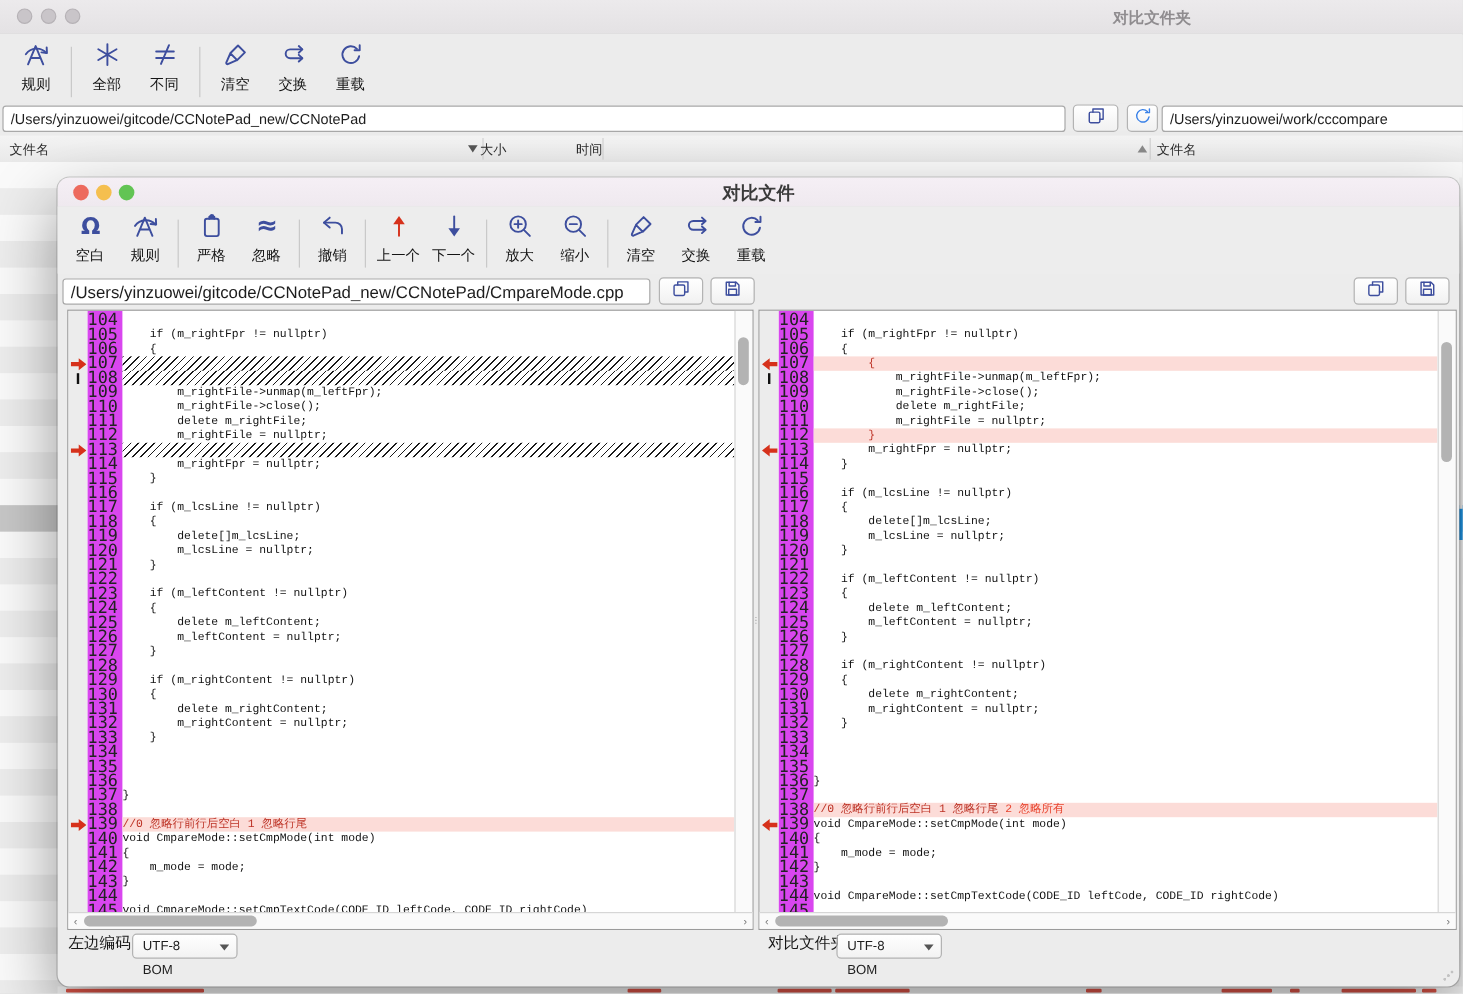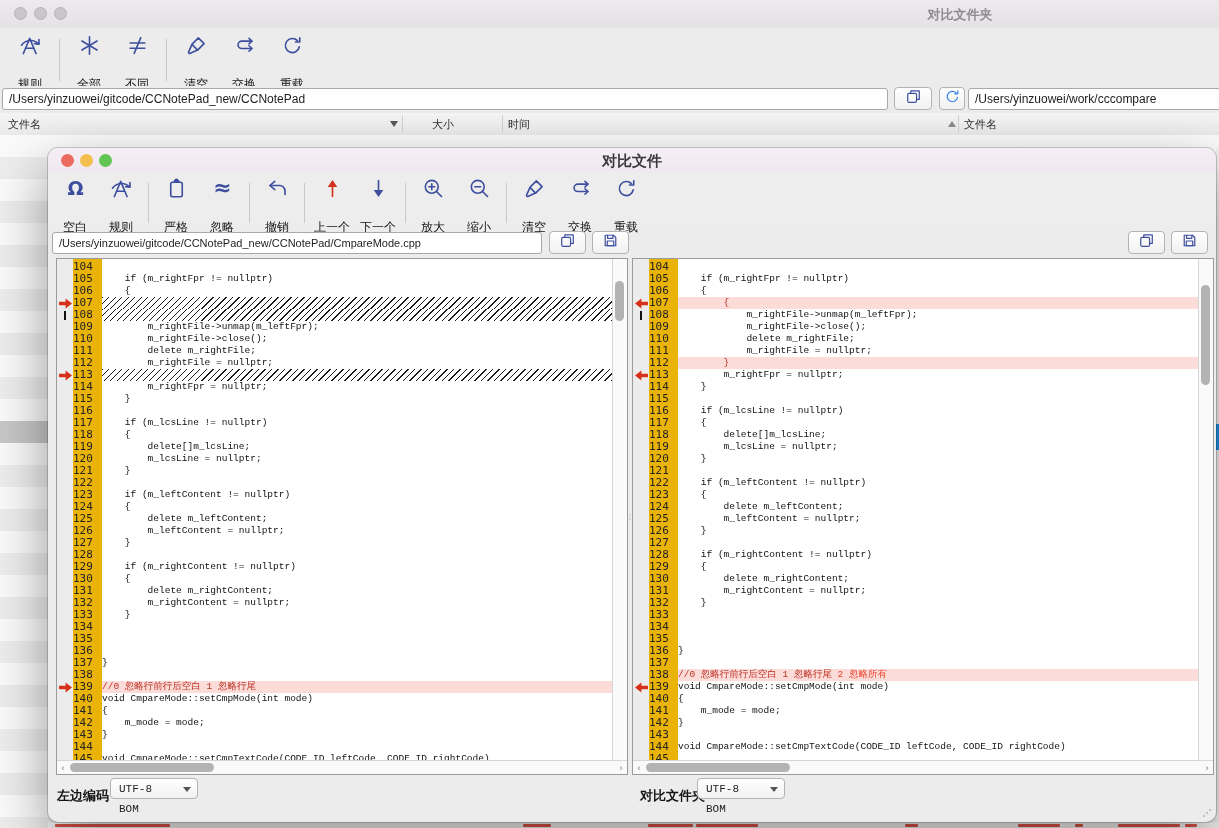--- a/index.html
+++ b/index.html
@@ -7,21 +7,21 @@
        font-family:"Liberation Sans","DejaVu Sans",sans-serif;-webkit-font-smoothing:antialiased;}
   .abs{position:absolute;}
   
   .bg-window{position:absolute;inset:0;background:#ececec;}
   .bg-titlebar{position:absolute;top:0;left:0;right:0;height:28px;background:linear-gradient(#eceaec,#e4e2e4);border-bottom:1px solid #c6c4c6;}
   .tl{position:absolute;top:7px;width:13px;height:13px;border-radius:50%;}
   .tl.gray{background:#c9c5c9;border:1px solid #b6b2b6;box-sizing:border-box;}
   .bg-title{position:absolute;top:6px;left:840px;width:240px;text-align:center;font-size:13px;font-weight:600;color:#8f8c8f;}
   .toolbar{display:flex;align-items:flex-start;}
   .bg-toolbar{position:absolute;top:28px;left:0;right:0;height:58px;background:#ececec;padding:6px 0 0 6px;box-sizing:border-box;}
-  .tbtn{width:48px;display:flex;flex-direction:column;align-items:center;gap:15px;cursor:default;color:#3d4e9e;}
+  .tbtn{width:48px;display:flex;flex-direction:column;align-items:center;gap:0;cursor:default;color:#3d4e9e;}
   .tbtn svg{width:23px;height:23px;}
   .tbtn .tlabel{font-size:12px;color:#141414;white-space:nowrap;}
   .tsep{width:1px;align-self:center;height:42px;background:#c9c9c9;margin:0 5px;}
   .bg-pathrow{position:absolute;top:86px;left:0;right:0;height:27px;background:#ececec;}
   .pinput{position:absolute;top:2px;height:20px;border:1px solid #a9a9a9;border-radius:3px;background:#fff;font-size:12px;color:#1d1d1d;padding:0 6px;font-family:"Liberation Sans","DejaVu Sans",sans-serif;}
   .sqbtn{position:absolute;top:1px;height:23px;border:1px solid #b3b3b3;border-radius:4px;background:linear-gradient(#ffffff,#f1f1f1);display:flex;align-items:center;justify-content:center;color:#3d4e9e;box-sizing:border-box;}
   .sqbtn svg{width:17px;height:17px;}
   .bg-header{position:absolute;top:113px;left:0;right:0;height:22px;background:linear-gradient(#f4f4f4,#e9e9e9);border-bottom:1px solid #c8c8c8;font-size:11px;color:#2d2d2d;}
   .bg-header .hname{position:absolute;top:4px;}
   .hsep{position:absolute;top:2px;width:1px;height:18px;background:#d2d2d2;}
@@ -49,40 +49,40 @@
   .fg-toolbar .tsep{height:40px;margin:0 4px;}
   .tbtn.red{color:#d6311b;}
   .fg-pathrow{position:absolute;top:80px;left:0;right:0;height:30px;}
   
   .code-area{position:absolute;top:110px;left:0;right:0;height:517px;}
   .pane{position:absolute;top:0;height:517px;border:1px solid #9b9b9b;box-sizing:border-box;background:#fff;display:flex;flex-direction:column;}
   .pane-main{display:flex;flex:1;overflow:hidden;}
   .gutter{width:16px;background:#ececec;padding-top:2px;box-sizing:border-box;}
   .gl{height:12px;display:flex;align-items:center;justify-content:center;}
   .gl.tick::after{content:"";width:1.5px;height:9px;background:#111;}
-  .nums{width:29px;background:#eab308;padding-top:2px;box-sizing:border-box;
-        font-family:"DejaVu Sans Mono",monospace;font-size:11px;color:#222;text-align:left;}
+  .nums{width:29px;background:#d946ef;padding-top:2px;box-sizing:border-box;
+        font-family:"DejaVu Sans Mono",monospace;font-size:14px;color:#222;text-align:left;}
   .ln{height:12px;line-height:12px;padding-right:5px;}
   .codebody{flex:1;padding-top:2px;overflow:hidden;font-family:Liberation Mono, monospace;font-size:9.5px;color:#111;}
   .cl{height:12px;line-height:12px;white-space:pre;}
   .cl.h{background:repeating-linear-gradient(135deg,#1a1a1a 0 1px,#ffffff 1px 4.6px);}
   .cl.d{background:#fcdcd8;color:#bd3326;}
   .cl .bright{color:#e8442e;}
   .vscroll{width:15px;background:#fafafa;border-left:1px solid #d6d6d6;position:relative;box-sizing:border-box;}
   .vthumb{position:absolute;left:2px;width:9px;border-radius:5px;background:#b3b3b3;}
   .hscroll{height:13px;border-top:1px solid #d6d6d6;background:#fafafa;position:relative;display:flex;align-items:center;}
   .hchev{width:12px;font-size:9px;color:#777;text-align:center;line-height:12px;}
   .htrack{flex:1;position:relative;height:13px;}
   .hthumb{position:absolute;top:2px;height:9px;border-radius:5px;background:#b3b3b3;}
   .splitter{position:absolute;left:580px;top:0;width:4px;height:517px;display:flex;align-items:center;justify-content:center;color:#9a9a9a;font-size:7px;letter-spacing:0;}
   
   .enc-row{position:absolute;top:627px;left:0;right:0;height:26px;}
-  .enc-label{position:absolute;top:12px;font-size:13px;font-weight:700;color:#161616;}
+  .enc-label{position:absolute;top:2px;font-size:13px;font-weight:400;color:#161616;}
   .enc-select{position:absolute;top:3px;height:21px;border:1px solid #b3b3b3;border-radius:4px;background:linear-gradient(#fff,#f2f2f2);
-              font-size:11px;color:#1d1d1d;line-height:20px;padding:0 20px 0 8px;box-sizing:border-box;font-family:Liberation Mono, monospace;}
+              font-size:11px;color:#1d1d1d;line-height:20px;padding:0 20px 0 8px;box-sizing:border-box;}
   .enc-select .dtri{position:absolute;right:6px;top:8px;width:0;height:0;border-left:4px solid transparent;border-right:4px solid transparent;border-top:5px solid #555;}
   .status-row{position:absolute;top:653px;left:0;right:0;height:21px;font-size:13px;color:#161616;padding-left:9px;box-sizing:border-box;}
   .grip{position:absolute;right:4px;bottom:4px;width:10px;height:10px;opacity:.5;
         background:radial-gradient(circle at 2px 8px,#999 1px,transparent 1.4px),radial-gradient(circle at 5px 5px,#999 1px,transparent 1.4px),radial-gradient(circle at 8px 2px,#999 1px,transparent 1.4px);}
 </style>
 </head>
 <body>
 
 <div class="bg-window">
   <div class="bg-titlebar">
@@ -148,23 +148,23 @@
             <path fill="none" stroke="currentColor" stroke-width="1.4" stroke-linecap="round" stroke-linejoin="round" d="M15.9 11.1a6.1 6.1 0 1 1-1.6-5.3"></path>
             <path fill="none" stroke="currentColor" stroke-width="1.4" stroke-linecap="round" stroke-linejoin="round" d="M16.3 3.2v3.7h-3.7"></path>
           </svg></span>
     </div>
     <input class="pinput" style="left: 968px; width: 239px;" value="/Users/yinzuowei/work/cccompare">
   </div>
   <div class="bg-header">
     <span class="hname" style="left:8px">文件名</span>
     <span class="sorttri" style="left:390px"></span>
     <span class="hsep" style="left:402px"></span>
-    <span class="hname" style="left:432px">大小</span>
+    <span class="hname" style="left:400px">大小</span>
     <span class="hsep" style="left:502px"></span>
-    <span class="hname" style="left:508px">时间</span>
+    <span class="hname" style="left:480px">时间</span>
     <span class="scrolltri" style="left:948px"></span>
     <span class="hsep" style="left:958px"></span>
     <span class="hname" style="left:964px">文件名</span>
   </div>
   <div class="bg-list" id="bgList">
       <div class="bgrow even"></div>
       <div class="bgrow odd"></div>
       <div class="bgrow even"></div>
       <div class="bgrow odd"></div>
       <div class="bgrow even"></div>
@@ -305,21 +305,21 @@
       </div>
       <div class="tbtn">
         <span><svg viewBox="0 0 20 20">
             <path fill="none" stroke="currentColor" stroke-width="1.4" stroke-linecap="round" stroke-linejoin="round" d="M15.9 11.1a6.1 6.1 0 1 1-1.6-5.3"></path>
             <path fill="none" stroke="currentColor" stroke-width="1.4" stroke-linecap="round" stroke-linejoin="round" d="M16.3 3.2v3.7h-3.7"></path>
           </svg></span>
         <span class="tlabel">重载</span>
       </div>
     </div>
   <div class="fg-pathrow">
-    <input class="pinput" style="left: 4px; top: 4px; width: 476px; font-size: 11px;" value="/Users/yinzuowei/gitcode/CCNotePad_new/CCNotePad/CmpareMode.cpp">
+    <input class="pinput" style="left: 4px; top: 4px; width: 476px; font-size: 14px;" value="/Users/yinzuowei/gitcode/CCNotePad_new/CCNotePad/CmpareMode.cpp">
     <div class="sqbtn" style="left:501px;top:3px;width:37px;">
       <span class="icon-slot"><svg viewBox="0 0 20 20">
             <rect fill="none" stroke="currentColor" stroke-width="1.4" stroke-linecap="round" stroke-linejoin="round" x="3.2" y="6.4" width="10.4" height="10.4" rx="1.4"></rect>
             <path fill="none" stroke="currentColor" stroke-width="1.4" stroke-linecap="round" stroke-linejoin="round" d="M6.8 6.4V3.4h10v10h-3.2"></path>
           </svg></span>
     </div>
     <div class="sqbtn" style="left:544px;top:3px;width:37px;">
       <span class="icon-slot"><svg viewBox="0 0 20 20">
             <path fill="none" stroke="currentColor" stroke-width="1.4" stroke-linecap="round" stroke-linejoin="round" d="M3.8 3.8h9.7l2.7 2.7v9.7H3.8z"></path>
             <path fill="none" stroke="currentColor" stroke-width="1.4" stroke-linecap="round" stroke-linejoin="round" d="M6.6 3.8v3.6h6.2V3.8"></path>

